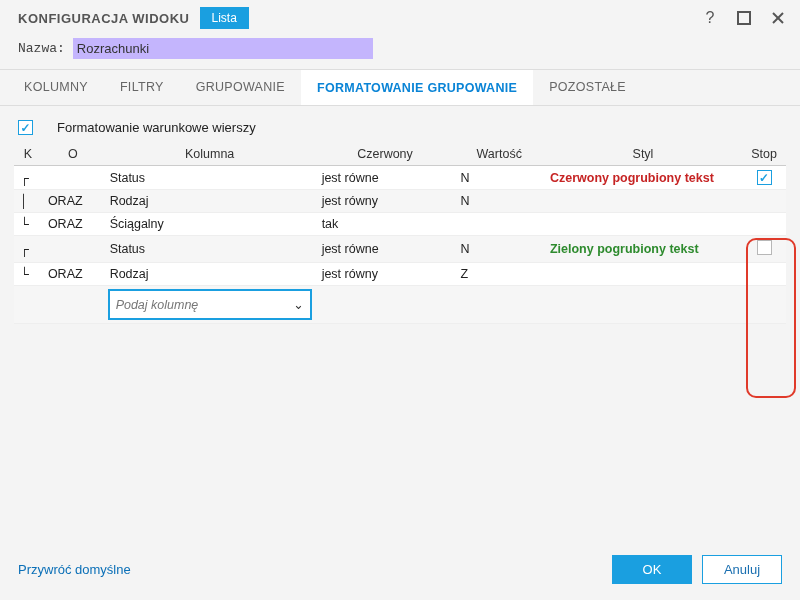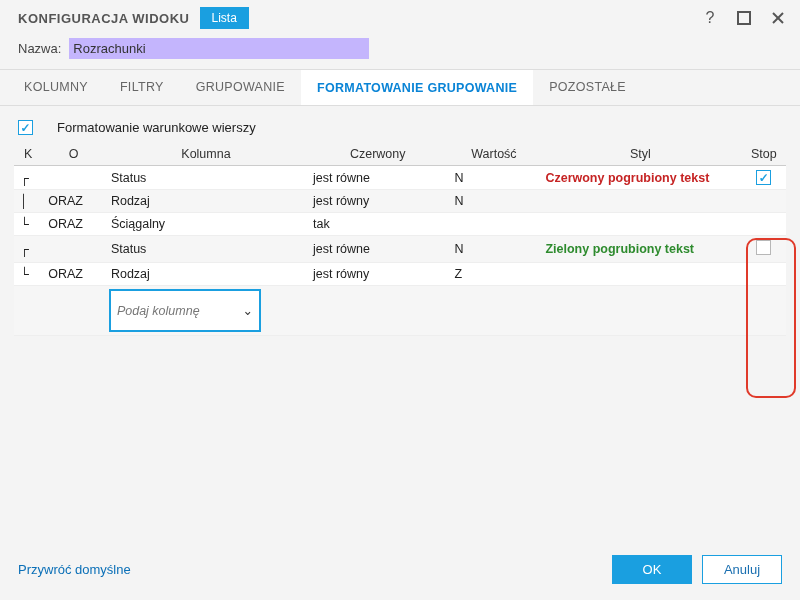--- a/index.html
+++ b/index.html
@@ -51,21 +51,21 @@
       color: #555;
       font-size: 16px;
       cursor: pointer;
     }
     .name-row {
       display: flex;
       align-items: center;
       padding: 4px 18px 10px 18px;
       gap: 8px;
     }
-    .name-row label { color: #444; font-size: 13px; }
+    .name-row label { color: #444; font-size: 13px; font-family: Liberation Mono, monospace; }
     .name-input {
       border: none;
       background: #c4b5fd;
       font-size: 13px;
       color: #333;
       padding: 3px 4px;
       width: 300px;
     }
     .tabs {
       display: flex;
@@ -151,22 +151,22 @@
     td.center { text-align: center; }
     .add-row-cell {
       padding: 3px 4px !important;
     }
     .combo {
       display: flex;
       align-items: center;
       justify-content: space-between;
       border: 2px solid #1a9fe0;
       background: #fff;
-      width: 152px;
-      padding: 12px 6px;
+      width: 204px;
+      padding: 6px 6px;
       font-style: italic;
       color: #777;
       font-size: 12.5px;
       cursor: pointer;
     }
     .combo .chev { font-style: normal; color: #333; }
     .highlight-box {
       position: absolute;
       border: 2px solid #e03a2a;
       border-radius: 10px;

